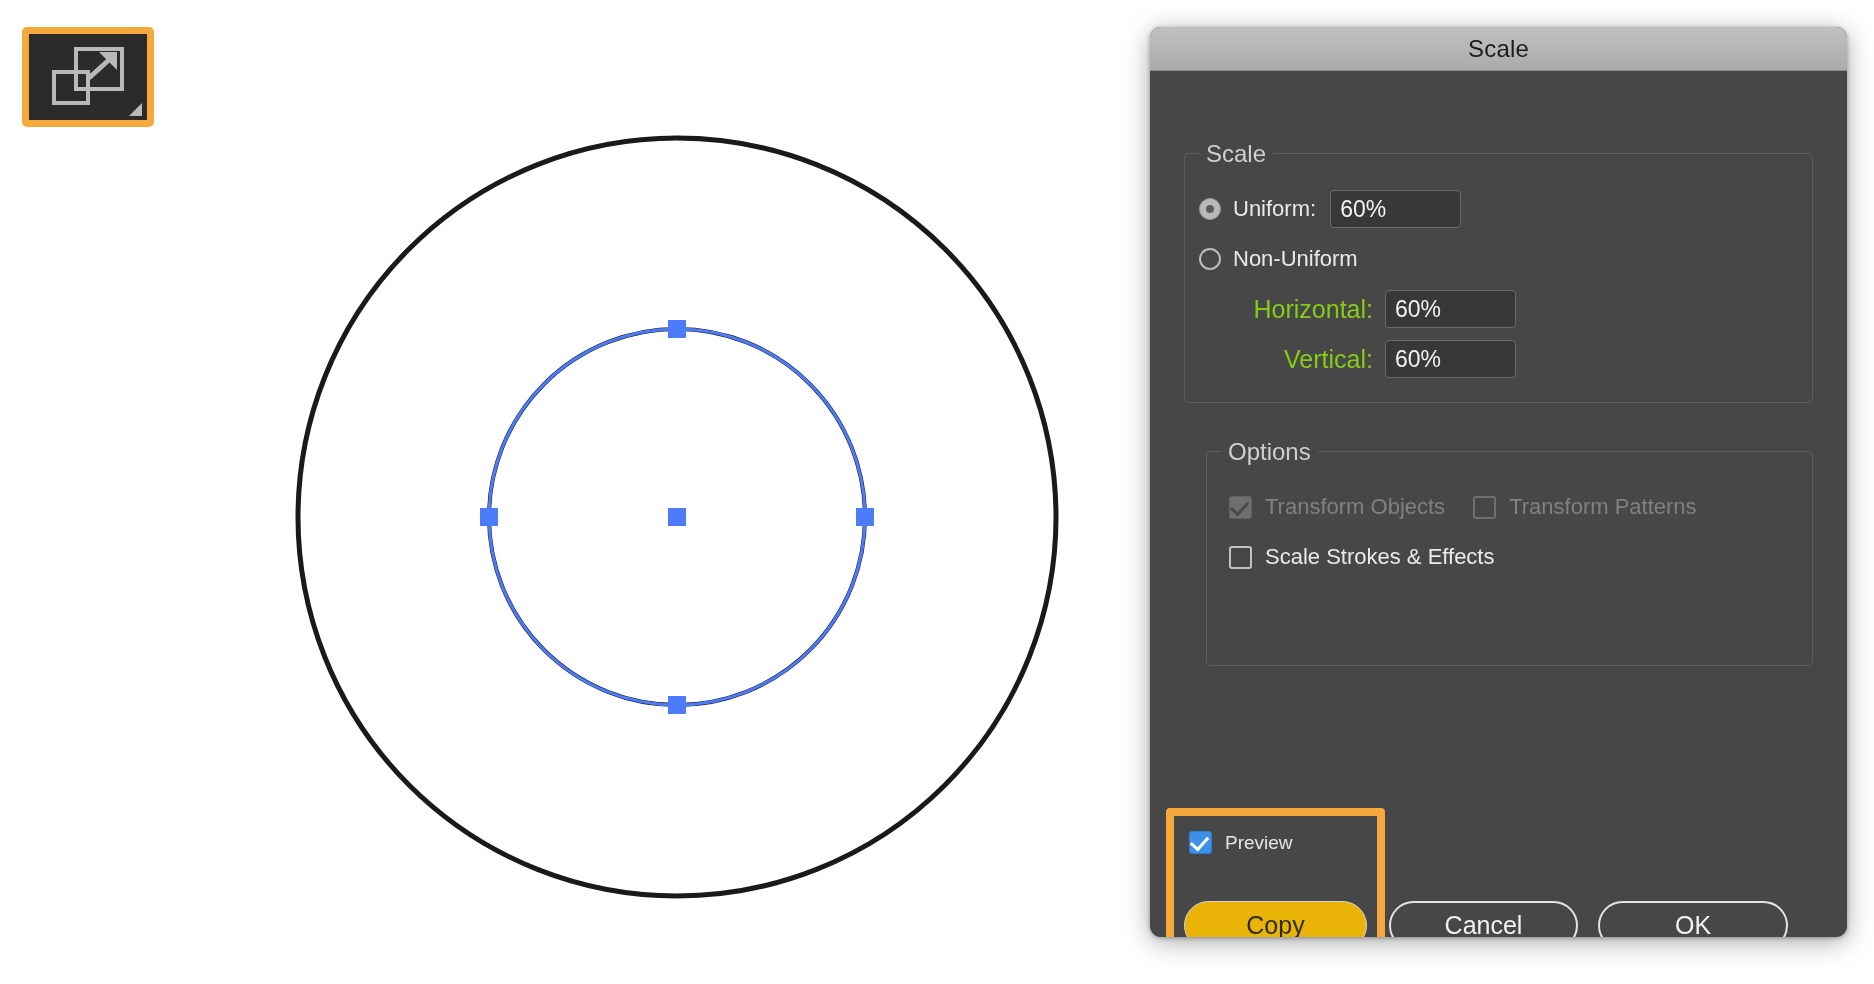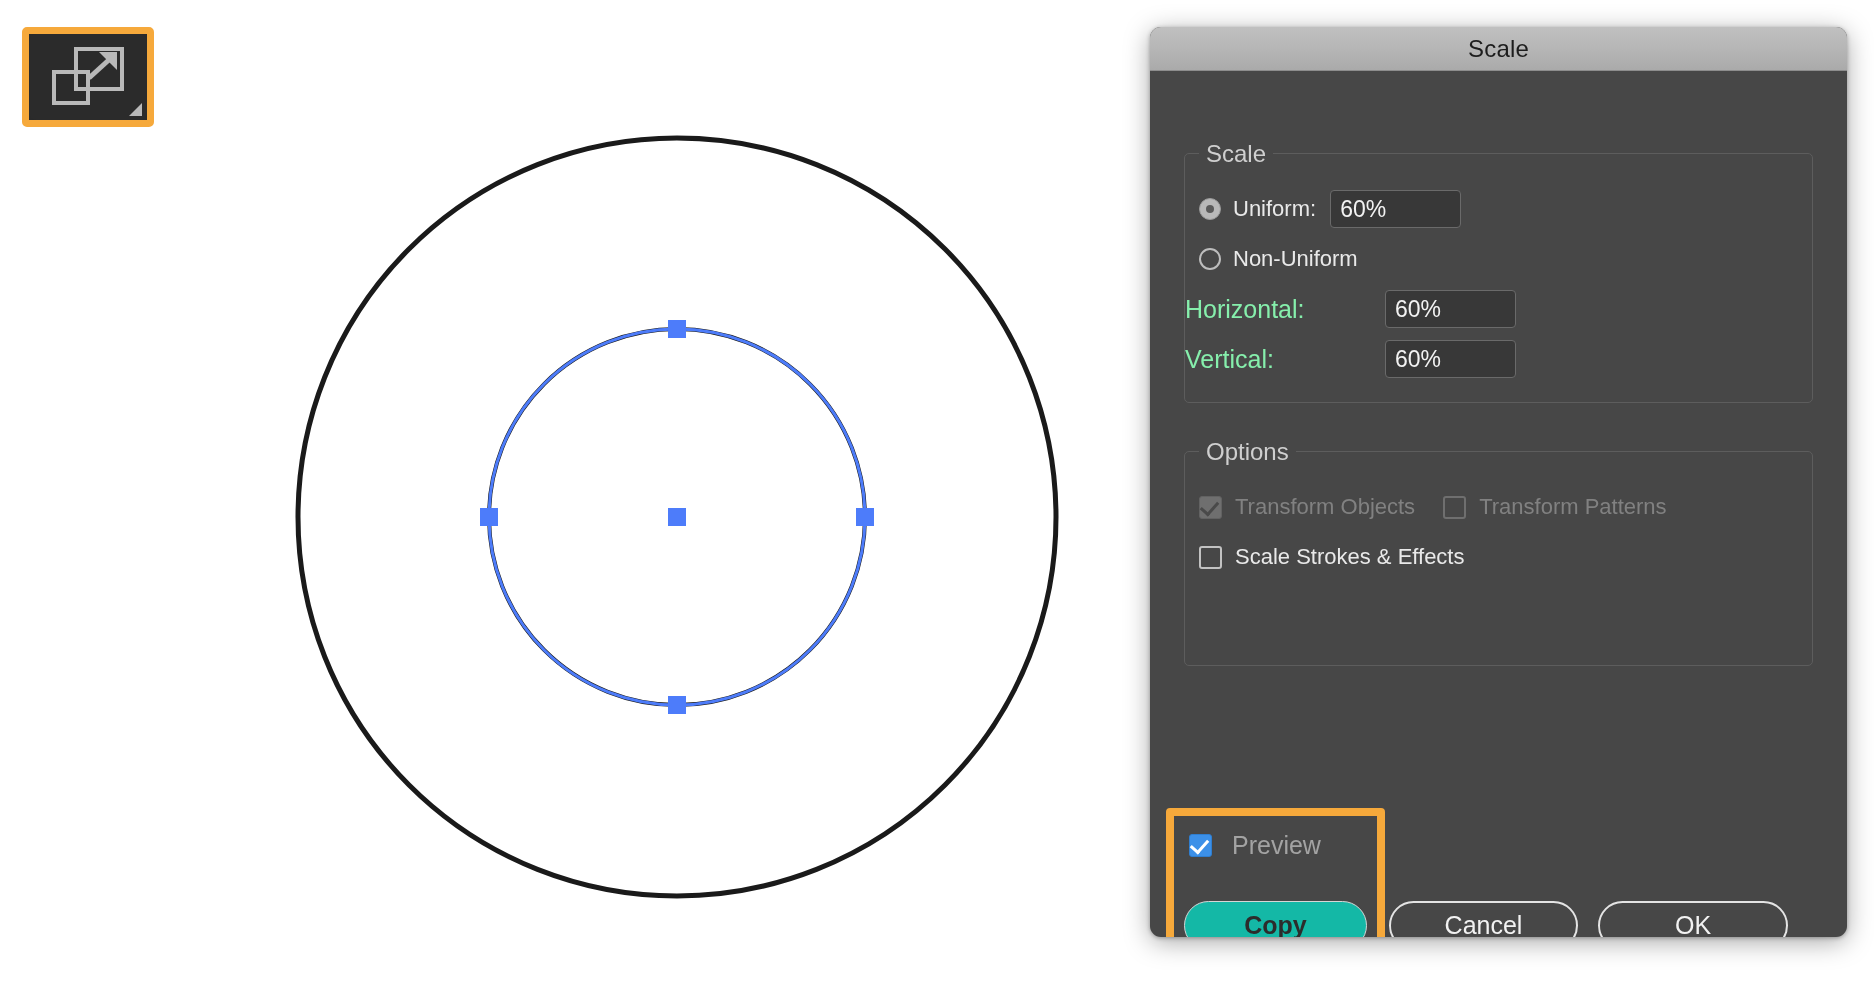--- a/index.html
+++ b/index.html
@@ -105,21 +105,22 @@
     color: #cfcfcf;
   }
   #scale-group {
     margin-top: 82px;
     height: 250px;
     padding: 30px 0 0 0;
   }
   #options-group {
     margin-top: 48px;
     height: 215px;
-    padding: 30px 0 0 0;
+    padding: 30px 0 0 8px;
+    margin-left: 22px;
   }
 
   
   .row {
     display: flex;
     align-items: center;
     height: 50px;
     padding-left: 14px;
   }
 
@@ -166,23 +167,24 @@
     font-size: 23px;
     font-family: "Liberation Sans", sans-serif;
     padding: 16px 9px;
     box-sizing: border-box;
     outline: none;
     line-height: 36px;
   }
 
   .label-col {
     width: 200px;
+    text-align: right;
     padding-right: 12px;
     font-size: 25px;
-    color: #86efac;
+    color: #84cc16;
     box-sizing: border-box;
   }
 
   
   .cbox {
     width: 23px; height: 23px;
     border-radius: 3px;
     box-sizing: border-box;
     flex: 0 0 auto;
     margin-right: 13px;
@@ -240,48 +242,46 @@
     box-sizing: border-box;
     pointer-events: none;
   }
   #preview-row {
     position: absolute;
     left: 5px; top: 18px;
     display: flex;
     align-items: center;
   }
   #preview-label {
-    font-size: 25px;
-    color: #a3a3a3;
-    margin-left: 7px;
+    font-size: 19px;
+    color: #e5e5e5;
   }
   #button-row {
     position: absolute;
     left: 0; top: 88px;
     display: flex;
     align-items: center;
   }
   .btn {
     height: 49px;
     border-radius: 25px;
     font-size: 25px;
     font-family: "Liberation Sans", sans-serif;
     display: flex;
     align-items: center;
     justify-content: center;
     box-sizing: border-box;
     cursor: default;
   }
   #copy-button {
     width: 183px;
-    background: #14b8a6;
+    background: #eab308;
     border: 1px solid #d6d6d6;
     color: #2c2c2c;
     margin-right: 22px;
-    font-weight: bold;
   }
   #cancel-button {
     width: 189px;
     background: transparent;
     border: 2px solid #e4e4e4;
     color: #f2f2f2;
     margin-right: 20px;
     text-align: right;
   }
   #ok-button {

